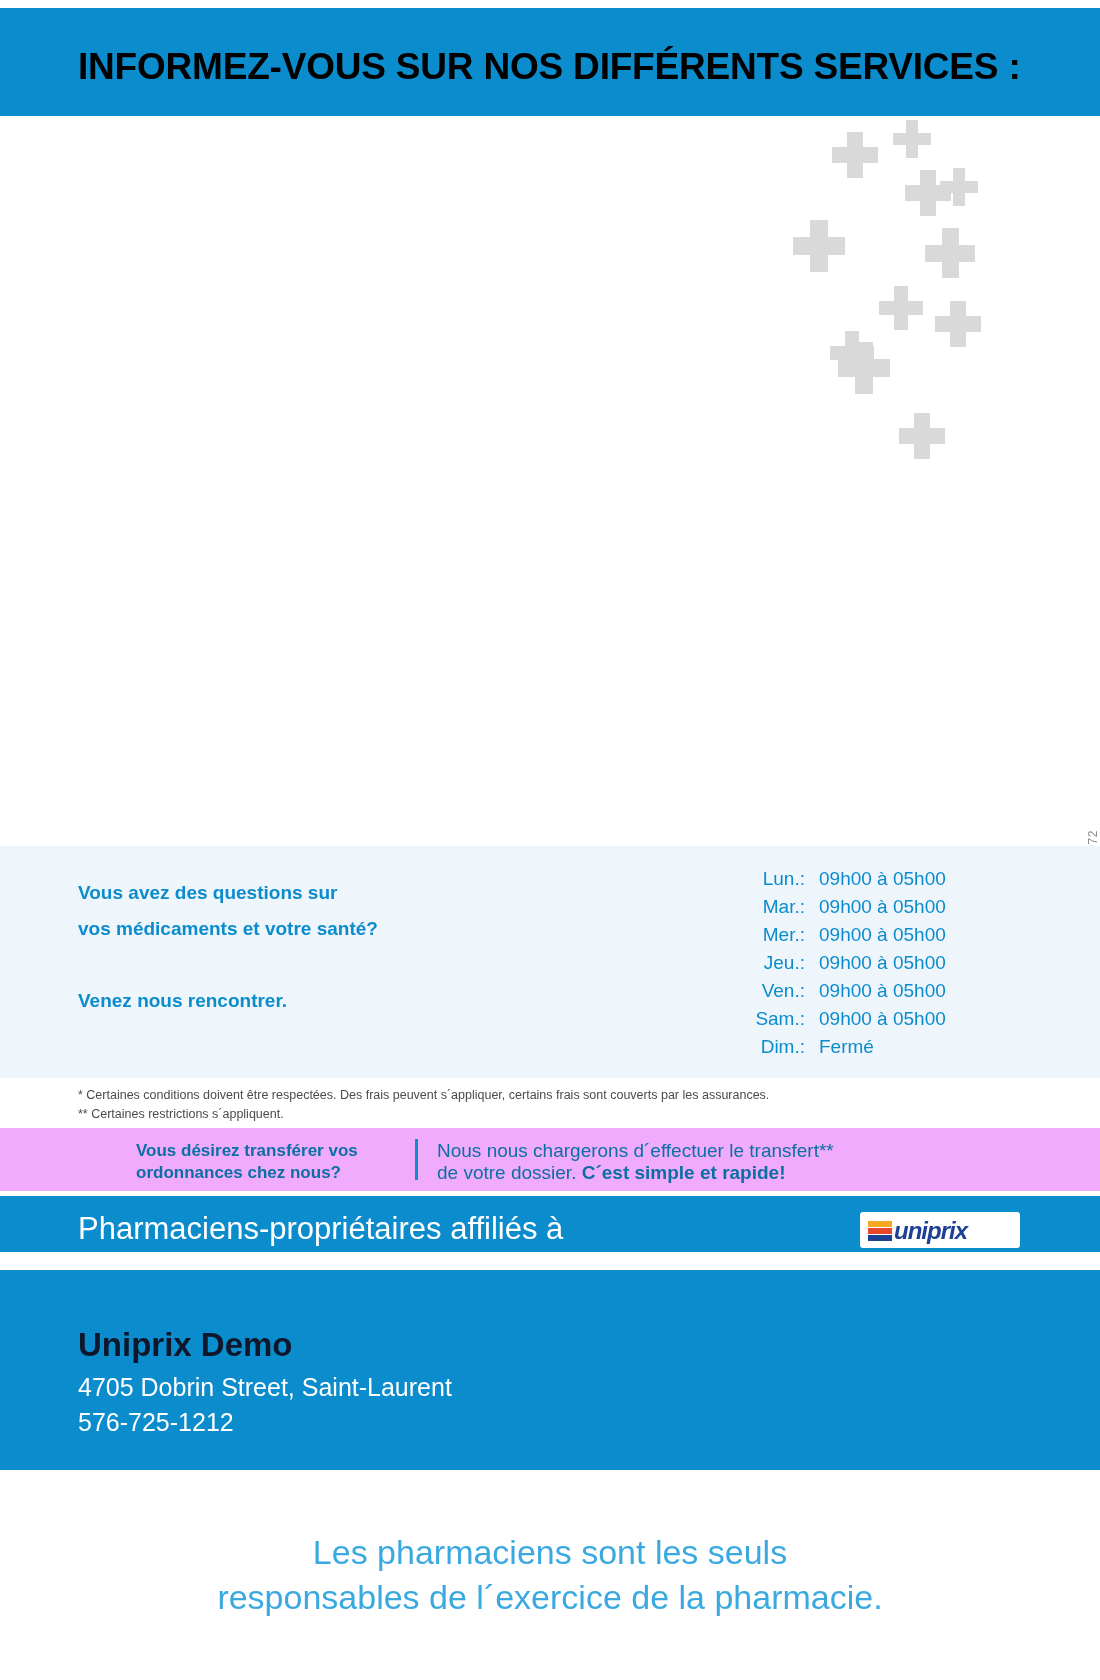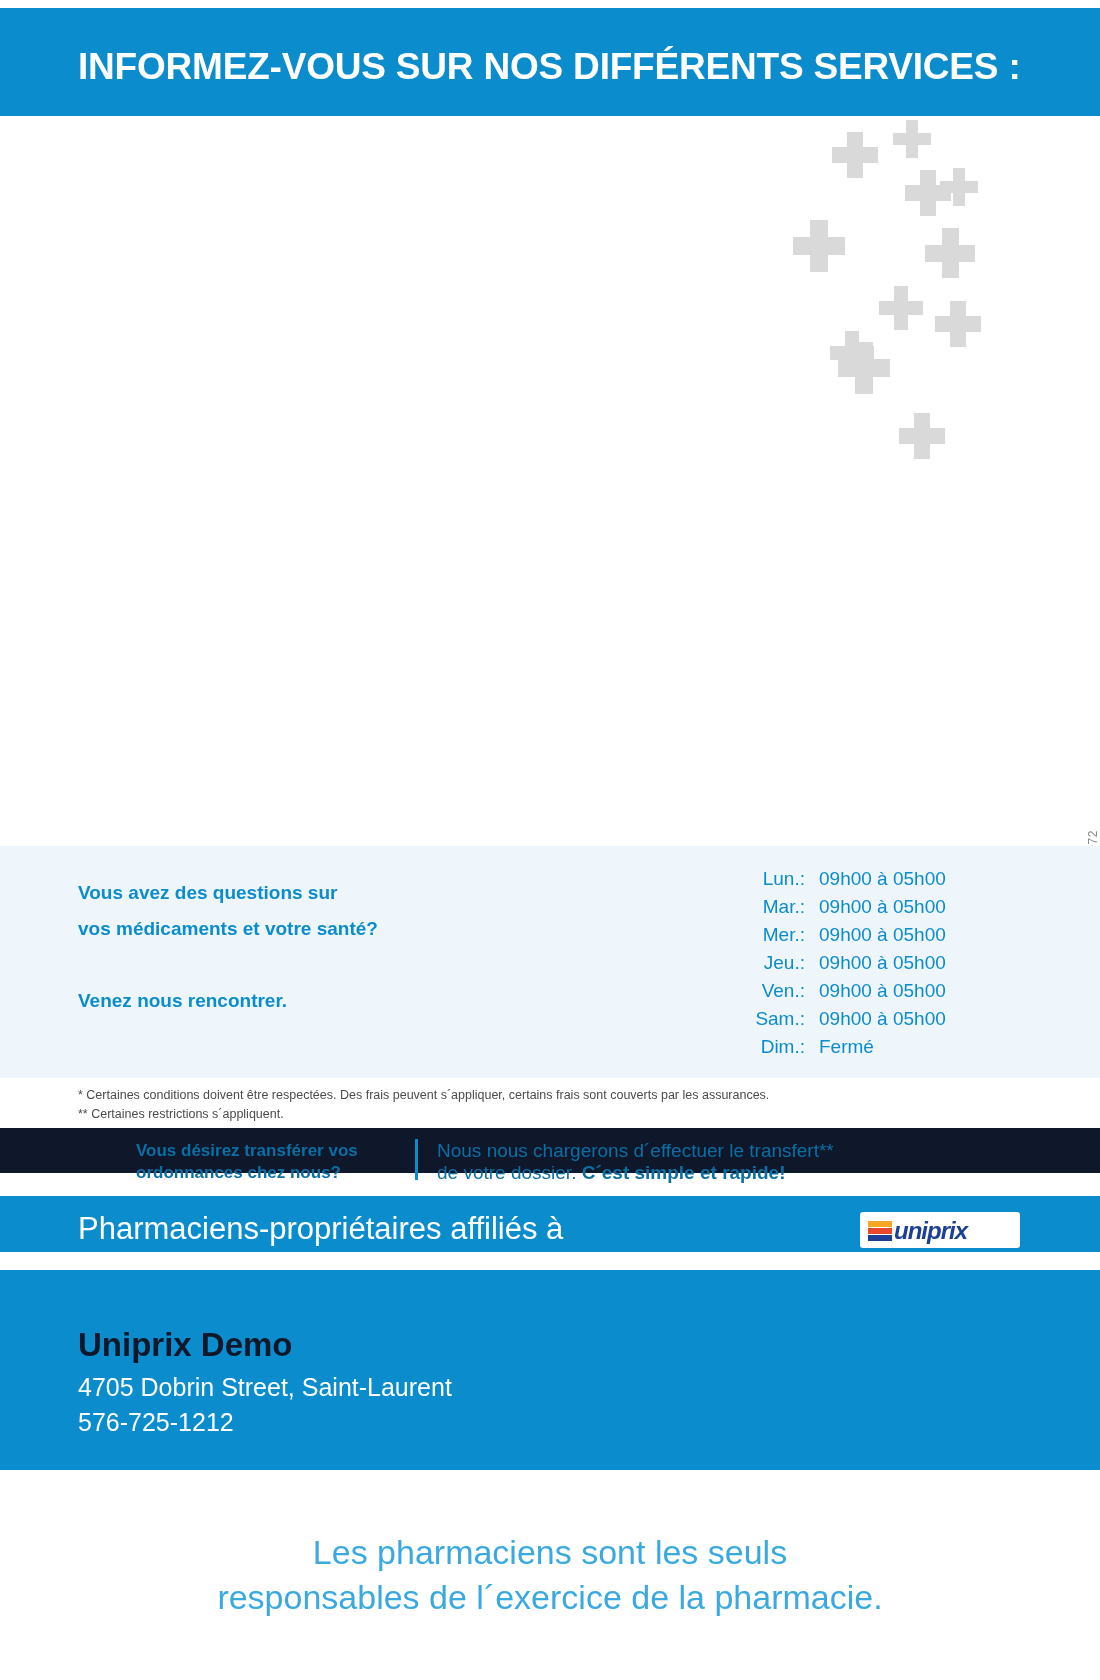--- a/index.html
+++ b/index.html
@@ -29,21 +29,21 @@
     width: 1100px;
     height: 108px;
     background: #0b8ccd;
   }
   .header-title {
     position: absolute;
     left: 78px;
     top: 38px;
     font-size: 37px;
     font-weight: bold;
-    color: #ffffff;
+    color: #000000;
     letter-spacing: -0.2px;
     white-space: nowrap;
   }
 
   
   .body-white {
     position: absolute;
     left: 0; top: 116px;
     width: 1100px;
     height: 730px;
@@ -134,22 +134,22 @@
     color: #4b4b4b;
     font-size: 12.5px;
     line-height: 19px;
   }
 
   
   .yellow-band {
     position: absolute;
     left: 0; top: 1128px;
     width: 1100px;
-    height: 45px;
-    background: #0f172a;
+    height: 63px;
+    background: #f0abfc;
   }
   .yellow-left {
     position: absolute;
     left: 136px;
     top: 12px;
     width: 270px;
     color: #0b6fa4;
     font-size: 17px;
     font-weight: bold;
     line-height: 22px;

